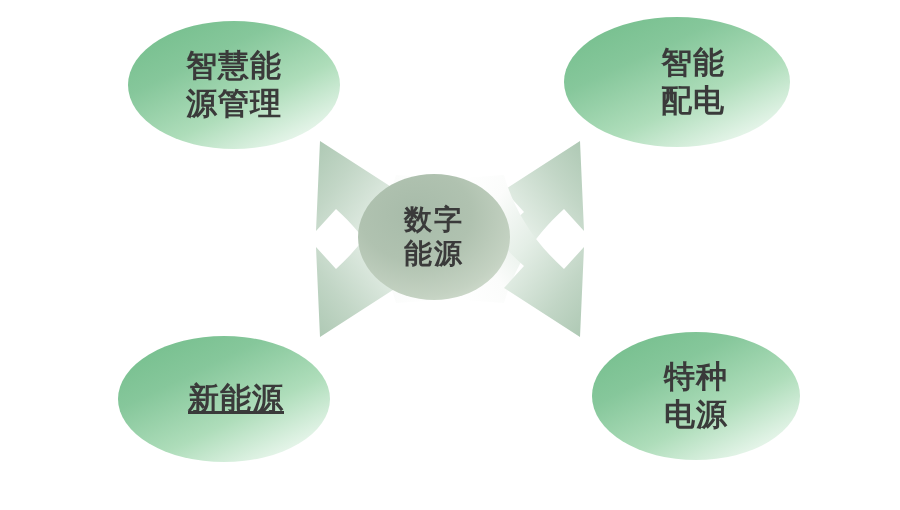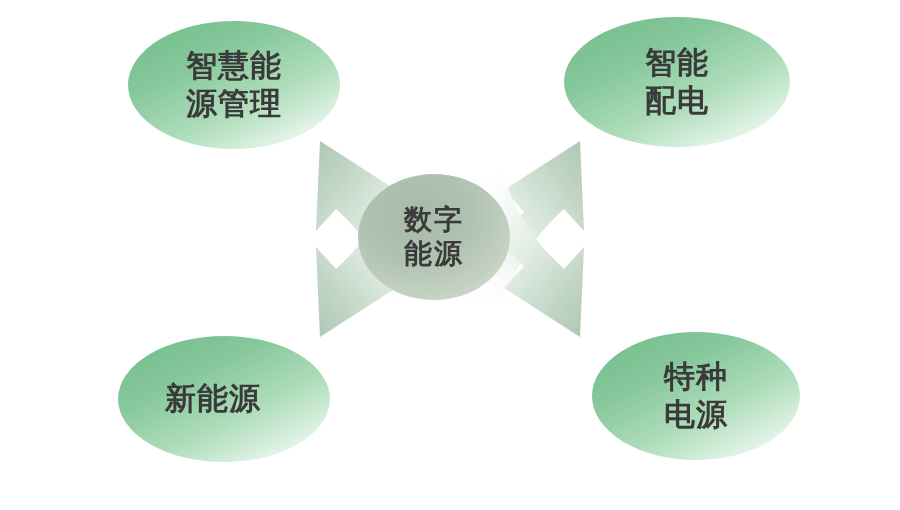--- a/index.html
+++ b/index.html
@@ -152,24 +152,24 @@
     <ellipse cx="677" cy="82" rx="113" ry="65" fill="url(#gradSat)"></ellipse>
     <ellipse cx="224" cy="399" rx="106" ry="63" fill="url(#gradSat)"></ellipse>
     <ellipse cx="696" cy="396" rx="104" ry="64" fill="url(#gradSat)"></ellipse>
 
     <ellipse cx="434" cy="237" rx="76" ry="63" fill="url(#gradCenter)"></ellipse>
   </svg>
 
   <div class="node-label satellite-label" style="left:128px; top:21px; width:212px; height:128px;">智慧能
 源管理</div>
 
-  <div class="node-label satellite-label" style="left:564px; top:17px; width:226px; height:130px;">智能
+  <div class="node-label satellite-label" style="left:580px; top:17px; width:226px; height:130px;">智能
 配电</div>
 
-  <div class="node-label satellite-label" style="left:107px; top:336px; width:212px; height:126px;">新能源</div>
+  <div class="node-label satellite-label" style="left:130px; top:336px; width:212px; height:126px;text-decoration:underline;">新能源</div>
 
   <div class="node-label satellite-label" style="left:592px; top:332px; width:208px; height:128px;">特种
 电源</div>
 
   <div class="node-label center-label" style="left:358px; top:174px; width:152px; height:126px;">数字
 能源</div>
 
   <div class="node-hit" style="left:128px; top:21px;  width:212px; height:128px;"></div>
   <div class="node-hit" style="left:564px; top:17px;  width:226px; height:130px;"></div>
   <div class="node-hit" style="left:118px; top:336px; width:212px; height:126px;"></div>

